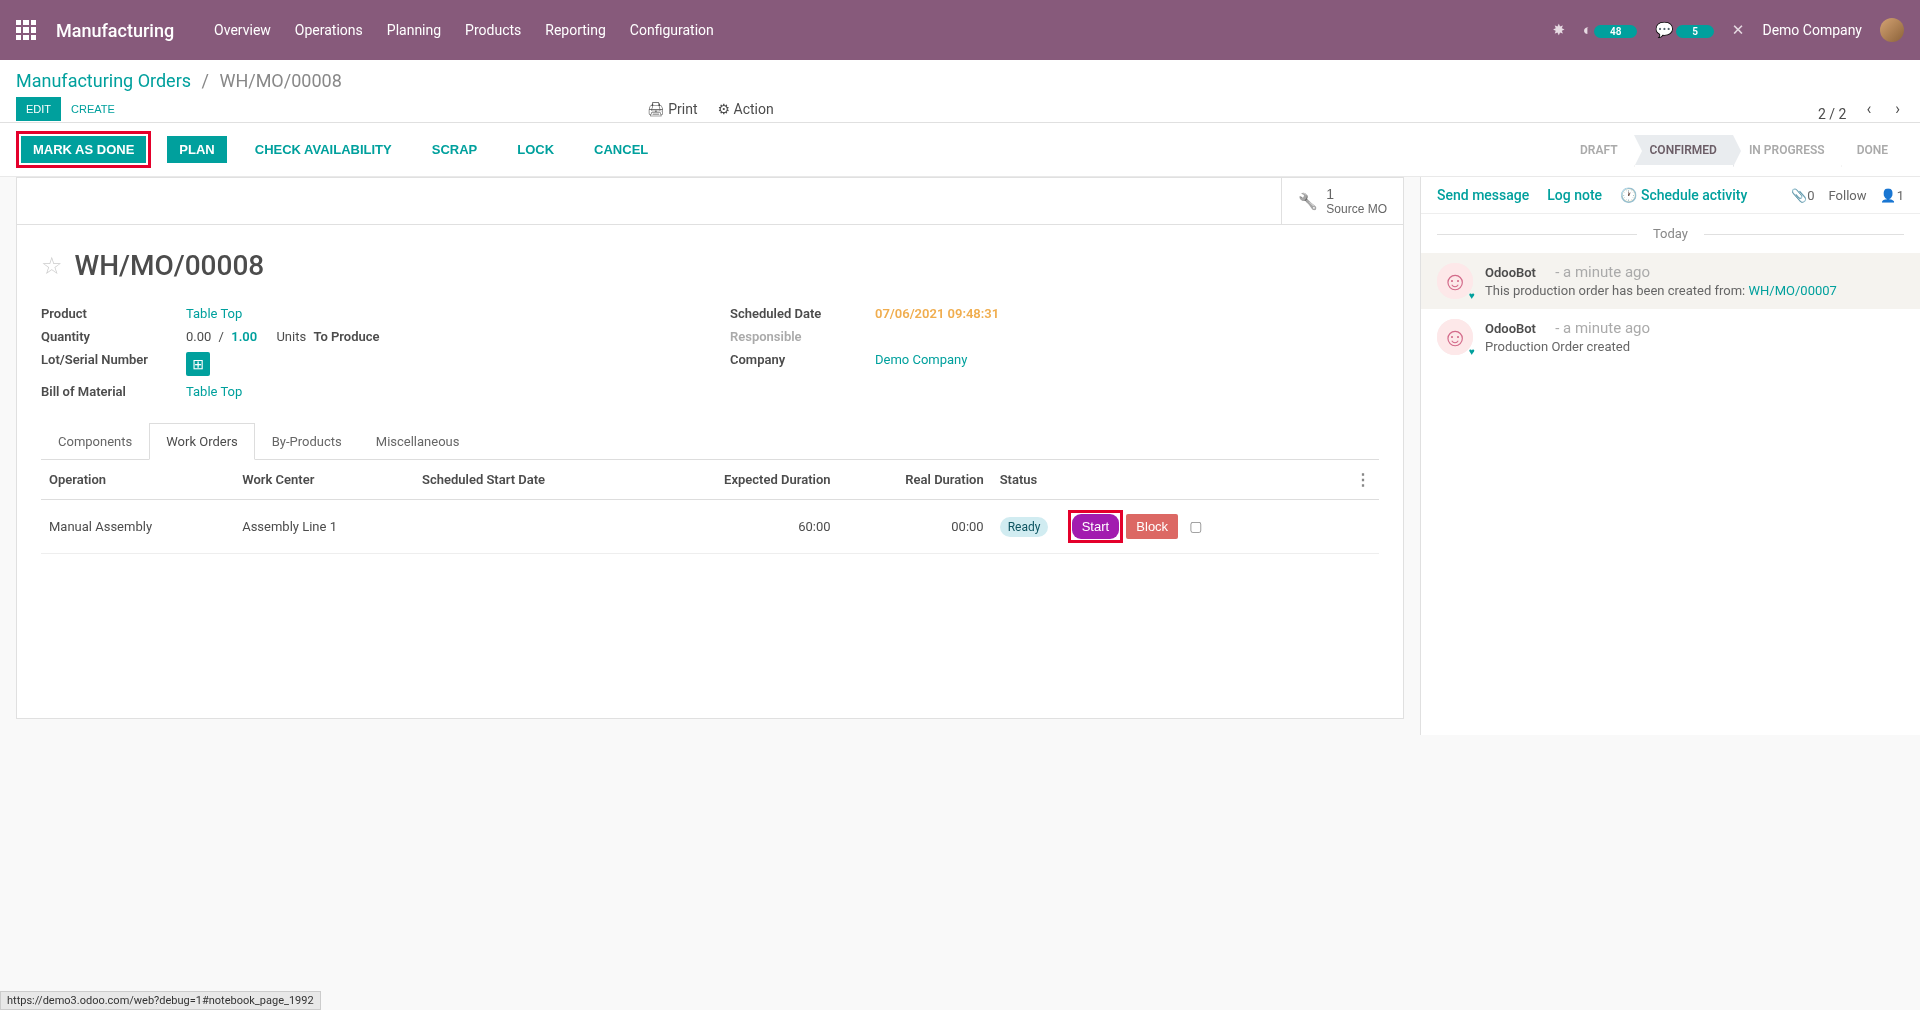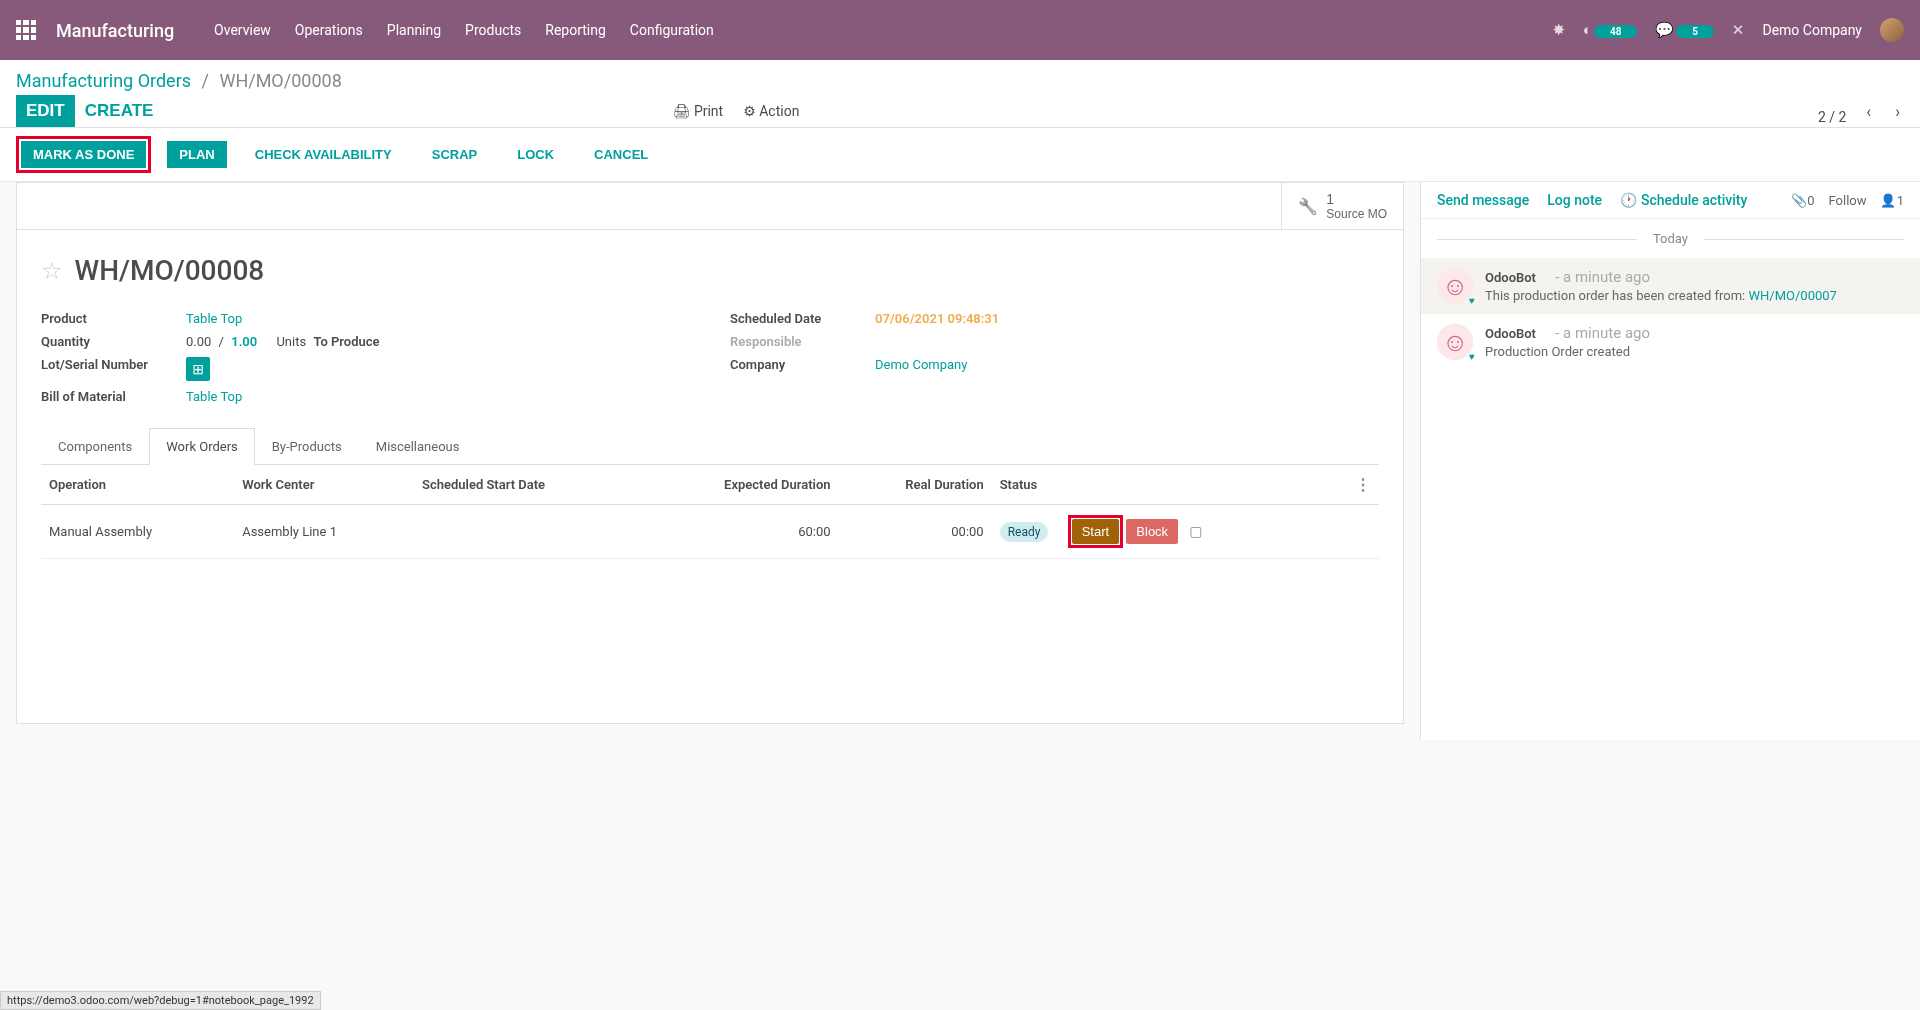--- a/index.html
+++ b/index.html
@@ -17,21 +17,21 @@
 .badge-green { background: #00a09d; color: #fff; font-size: 10px; padding: 1px 16px; border-radius: 8px; margin-left: 2px; font-weight: 600; }
 .avatar { width: 24px; height: 24px; border-radius: 50%; background: linear-gradient(135deg, #d4a373, #8b6239); cursor: pointer; }
 
 
 .page-head { background: #fff; padding: 10px 16px 0 16px; border-bottom: 1px solid #e0e0e0; }
 .breadcrumb { font-size: 18px; margin-bottom: 4px; }
 .breadcrumb a { color: #00a09d; text-decoration: none; cursor: pointer; }
 .breadcrumb .sep { color: #888; margin: 0 6px; }
 .breadcrumb .current { color: #888; }
 .head-row { display: flex; align-items: center; margin-top: 4px; }
-.btn { border: none; padding: 6px 10px; font-size: 17px; font-weight: 700; cursor: pointer; text-transform: uppercase; }
+.btn { border: none; padding: 6px 10px; font-size: 11px; font-weight: 400; cursor: pointer; text-transform: uppercase; }
 .btn-primary { background: #00a09d; color: #fff; }
 .btn-link { background: transparent; color: #00a09d; }
 .head-center { margin-left: auto; margin-right: auto; display: flex; gap: 20px; align-items: center; }
 .head-center .act { cursor: pointer; color: #4c4c4c; font-size: 14px; }
 .pager { margin-left: auto; display: flex; align-items: flex-end; gap: 16px; color: #4c4c4c; font-size: 14px; }
 .pager .arrow { cursor: pointer; font-size: 16px; color: #4c4c4c; padding: 4px; }
 
 
 .action-bar { background: #fff; padding: 8px 16px; display: flex; align-items: center; border-bottom: 1px solid #e9e9e9; position: relative; }
 .btn-action { padding: 6px 12px; font-size: 13px; font-weight: 600; cursor: pointer; text-transform: uppercase; border: none; }
@@ -77,21 +77,21 @@
 .tab { padding: 10px 16px; cursor: pointer; color: #666; border: 1px solid transparent; border-bottom: none; font-size: 13px; }
 .tab.active { border-color: #ddd; border-bottom: 1px solid #fff; margin-bottom: -1px; background: #fff; color: #4c4c4c; }
 .tab-content { padding: 0; }
 
 
 table.wo { width: 100%; border-collapse: collapse; font-size: 13px; }
 table.wo th { text-align: left; padding: 10px 8px; font-weight: 600; color: #4c4c4c; border-bottom: 1px solid #ddd; }
 table.wo th.r, table.wo td.r { text-align: right; }
 table.wo td { padding: 10px 8px; color: #4c4c4c; border-bottom: 1px solid #eee; }
 .badge-blue { background: #d1ecf1; color: #0c5460; padding: 3px 8px; border-radius: 10px; font-size: 12px; }
-.btn-start { background: #a16207; color: #fff; border: none; padding: 5px 10px; cursor: pointer; font-size: 13px; border-radius: 2px; }
+.btn-start { background: #a21caf; color: #fff; border: none; padding: 5px 10px; cursor: pointer; font-size: 13px; border-radius: 9px; }
 .btn-block { background: #dc6864; color: #fff; border: none; padding: 5px 10px; cursor: pointer; font-size: 13px; border-radius: 2px; }
 .tablet-icon { cursor: pointer; color: #888; font-size: 14px; margin-left: 8px; }
 .kebab { cursor: pointer; color: #888; font-size: 16px; }
 
 
 .chatter-head { padding: 10px 16px; display: flex; align-items: center; gap: 18px; border-bottom: 1px solid #eee; font-size: 14px; justify-content: space-between; }
 .chatter-head a { color: #00a09d; text-decoration: none; cursor: pointer; font-weight: 500; }
 .chatter-head .right { margin-left: auto; display: flex; gap: 14px; align-items: center; }
 .chatter-head .right span { color: #666; font-size: 13px; }
 .attach-cnt { color: #666; }
@@ -175,20 +175,26 @@
 <div class="action-bar">
   <div class="action-btns">
     <span class="red-highlight">
       <button class="btn-action btn-teal">MARK AS DONE</button>
     </span>
     <button class="btn-action btn-teal">PLAN</button>
     <button class="btn-action btn-flat">CHECK AVAILABILITY</button>
     <button class="btn-action btn-flat">SCRAP</button>
     <button class="btn-action btn-flat">LOCK</button>
     <button class="btn-action btn-flat">CANCEL</button>
+  </div>
+  <div class="status-bar">
+    <div class="status-step">DRAFT</div>
+    <div class="status-step active">CONFIRMED</div>
+    <div class="status-step">IN PROGRESS</div>
+    <div class="status-step">DONE</div>
   </div>
 </div>
 
 <div class="main-wrap">
   <div class="form-area">
     <div class="sheet">
       <div class="stat-buttons">
         <button class="stat-btn">
           <span class="wrench-icon"></span>
           <div style="text-align:left">

